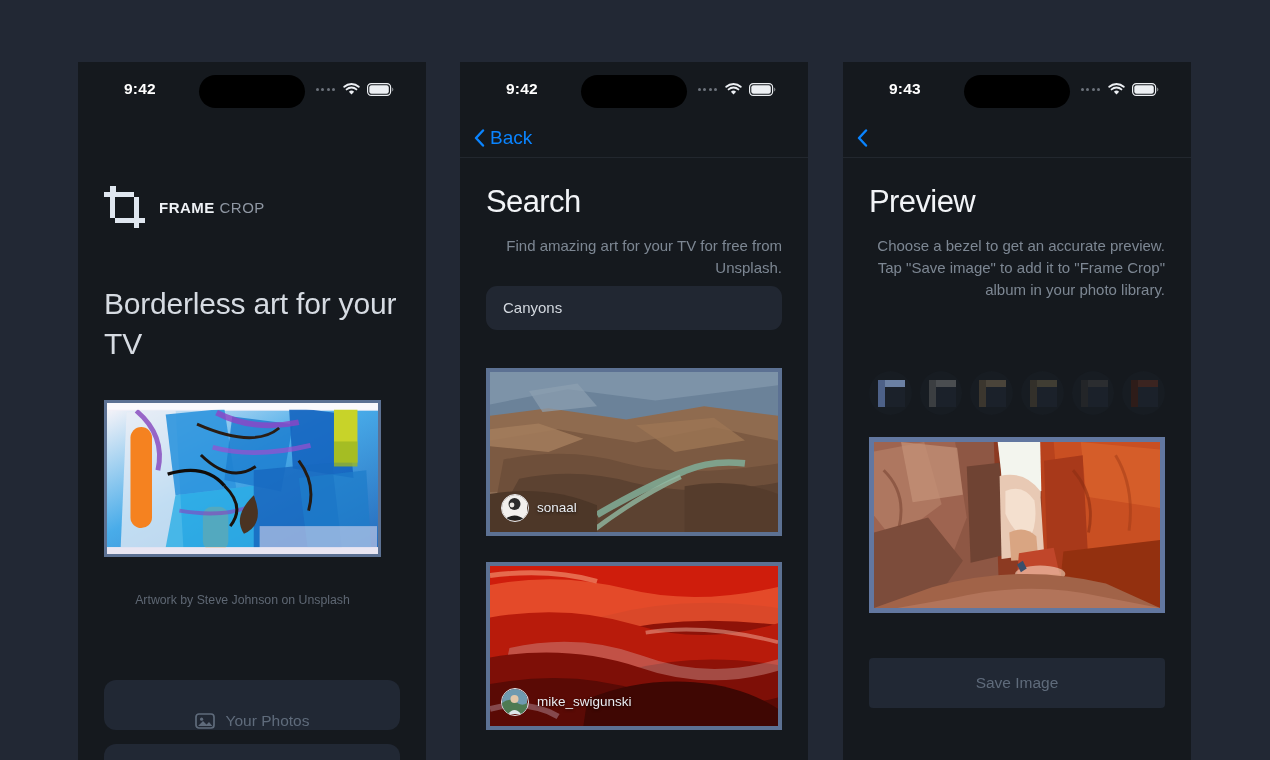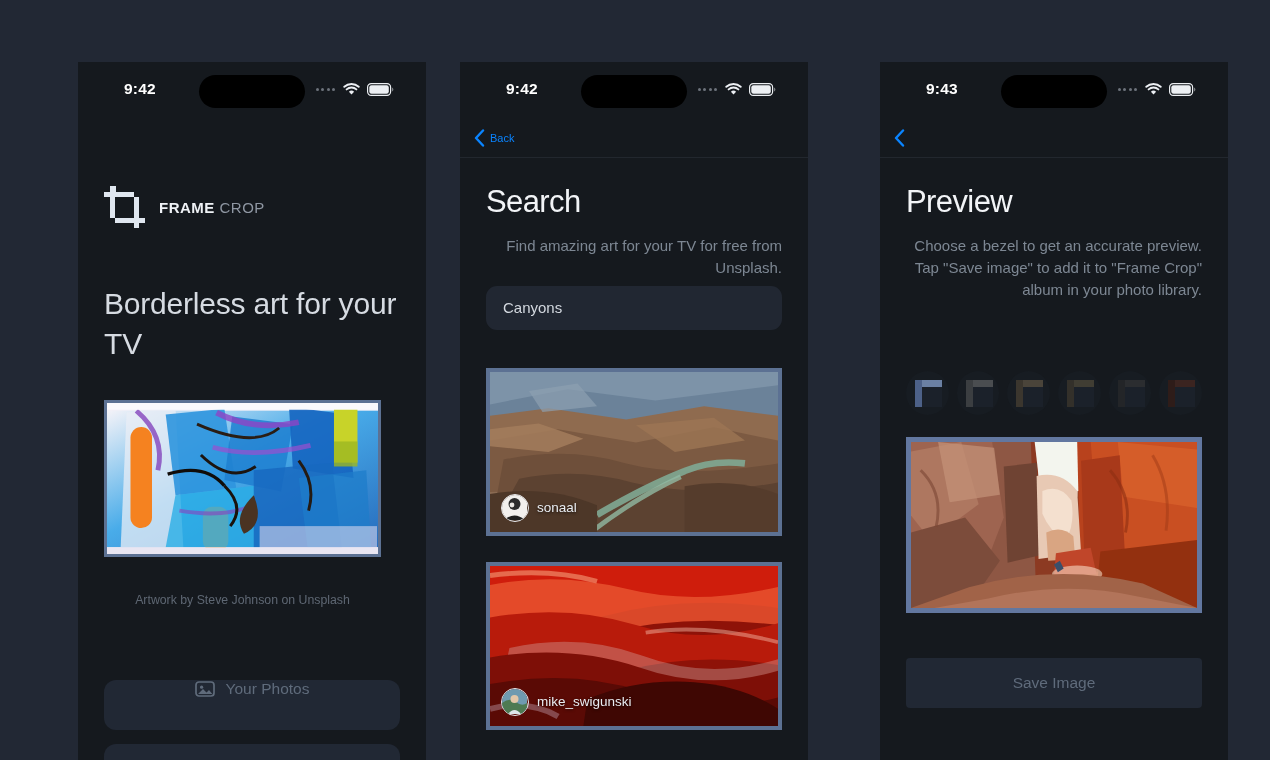--- a/index.html
+++ b/index.html
@@ -25,21 +25,21 @@
   .phone {
     position: absolute;
     top: 62px;
     width: 348px;
     height: 698px;
     background: #15191e;
     overflow: hidden;
   }
   #phone-1 { left: 78px; }
   #phone-2 { left: 460px; }
-  #phone-3 { left: 880px; }
+  #phone-3 { left: 843px; }
 
   
   .status-bar {
     position: relative;
     height: 56px;
     width: 100%;
   }
   .status-time {
     position: absolute;
     left: 46px;
@@ -95,21 +95,21 @@
     position: absolute;
     left: 0; right: 0; bottom: 0;
     height: 1px;
     background: #22272e;
   }
   .back-btn {
     display: flex;
     align-items: center;
     gap: 5px;
     color: #0a84ff;
-    font-size: 11px;
+    font-size: 19px;
     cursor: pointer;
     text-align: right;
   }
   .chev { display: block; }
 
   
   .content { padding: 0 26px; }
 
   .brand-row {
     display: flex;
@@ -175,21 +175,21 @@
     position: absolute;
     left: 26px;
     right: 26px;
     bottom: -48px;
   }
   .pill-btn {
     height: 50px;
     border-radius: 12px;
     background: #212834;
     display: flex;
-    align-items: flex-start;
+    align-items: flex-end;
     justify-content: center;
     gap: 11px;
     color: #5f6b7b;
     font-size: 15.5px;
     margin-bottom: 14px;
     cursor: pointer;
   }
 
   
   .search-field {

